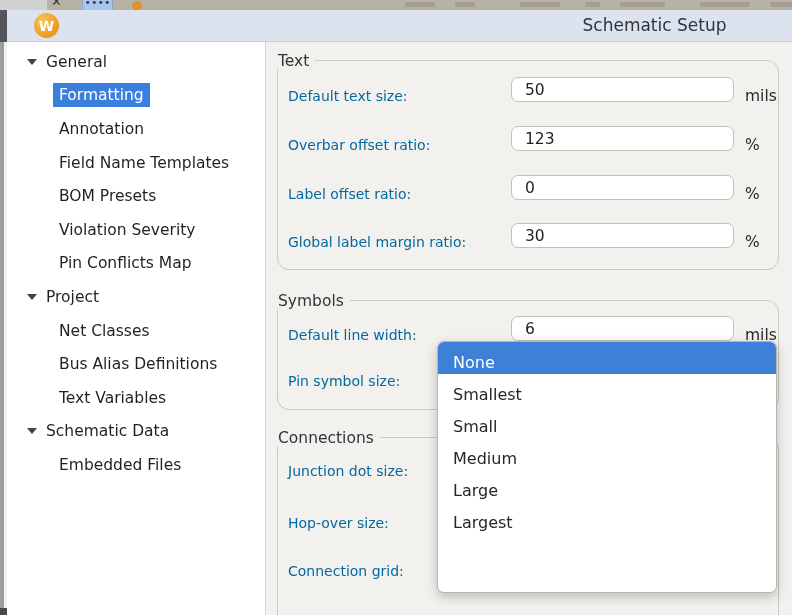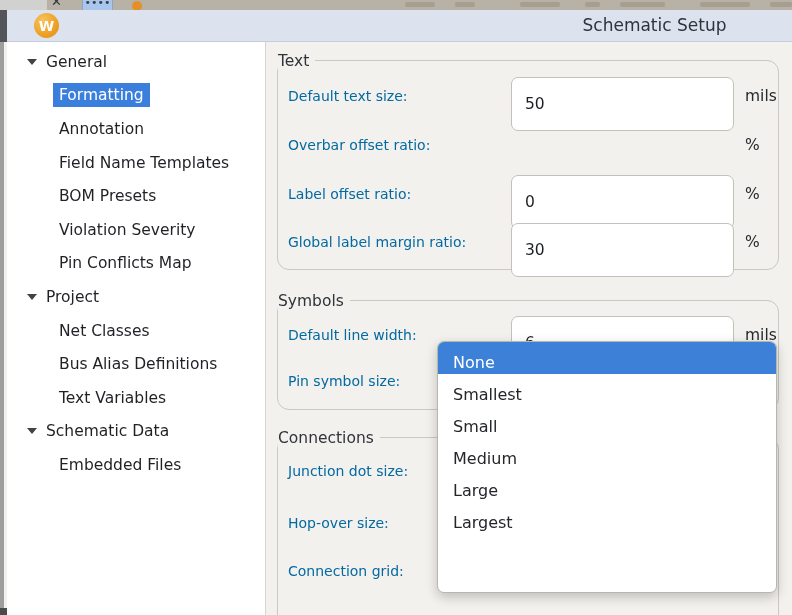--- a/index.html
+++ b/index.html
@@ -45,21 +45,21 @@
 
   
   .groupbox { position:absolute; border:1px solid #cbc7c1; border-radius:12px;text-decoration:underline; }
   #grp-text        { left:277px; top:60px;  width:502px; height:210px; }
   #grp-symbols     { left:277px; top:300px; width:502px; height:110px; }
   #grp-connections { left:277px; top:437px; width:502px; height:200px; }
   .group-title { position:absolute; top:-10px; left:0; background:#f2f1ee; padding-right:6px;
                  font-size:15.5px; line-height:20px; color:#30343a; }
   .frow { position:absolute; left:0; width:100%; height:39px; }
   .flabel { position:absolute; left:10px; line-height:39px; font-size:14px; color:#0369a1; white-space:nowrap; }
-  .finput { position:absolute; left:233px; top:0; width:223px; height:54px; border:1px solid #c4c0ba;
+  .finput { position:absolute; left:233px; top:0; width:223px; height:25px; border:1px solid #c4c0ba;
             border-radius:7px; background:#fff; padding-left:13px; font-size:15.5px; color:#1d1f23;
             font-family:"DejaVu Sans","Liberation Sans",sans-serif; outline:none; }
   .funit { position:absolute; left:467px; line-height:39px; font-size:15.5px; color:#26292e; }
   .r0{top:16px} .r1{top:65px} .r2{top:114px} .r3{top:162px}
   .sym-r0{top:15px} .sym-r1{top:61px}
   .con-r0{top:14px} .con-r1{top:66px} .con-r2{top:114px}
 
   
   .popup { position:absolute; left:437px; top:341px; width:340px; height:252px; background:#fff;
            border:1px solid #b9b5af; border-radius:7px; overflow:hidden; z-index:10;
@@ -142,20 +142,21 @@
 
   <div class="groupbox" id="grp-text">
     <div class="group-title">Text</div>
     <div class="frow r0">
       <span class="flabel">Default text size:</span>
       <input class="finput" value="50" style="">
       <span class="funit">mils</span>
     </div>
     <div class="frow r1">
       <span class="flabel">Overbar offset ratio:</span>
+      <input class="finput" value="123" style="">
       <span class="funit">%</span>
     </div>
     <div class="frow r2">
       <span class="flabel">Label offset ratio:</span>
       <input class="finput" value="0" style="">
       <span class="funit">%</span>
     </div>
     <div class="frow r3">
       <span class="flabel">Global label margin ratio:</span>
       <input class="finput" value="30" style="">

